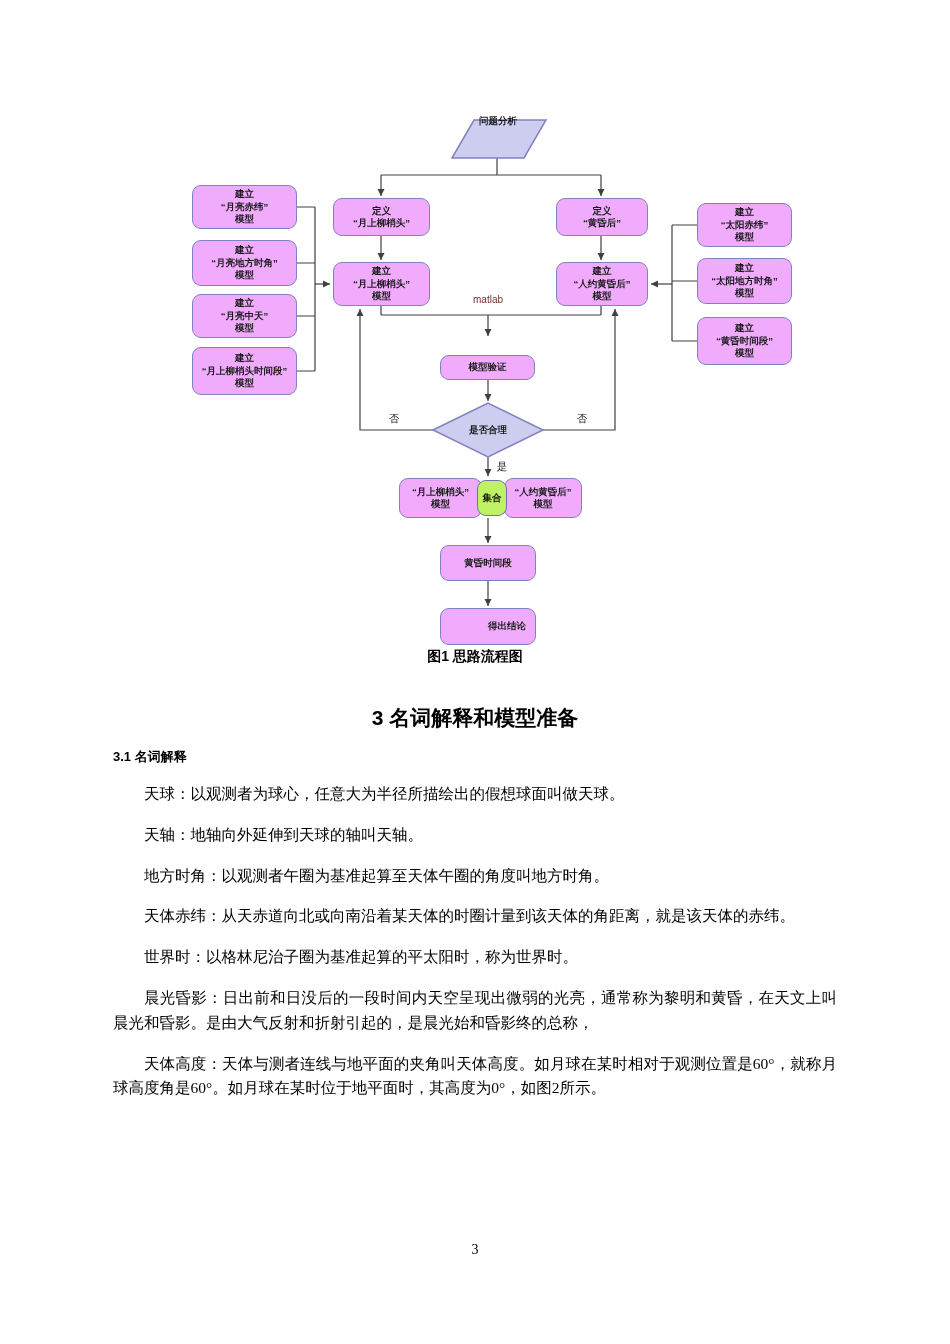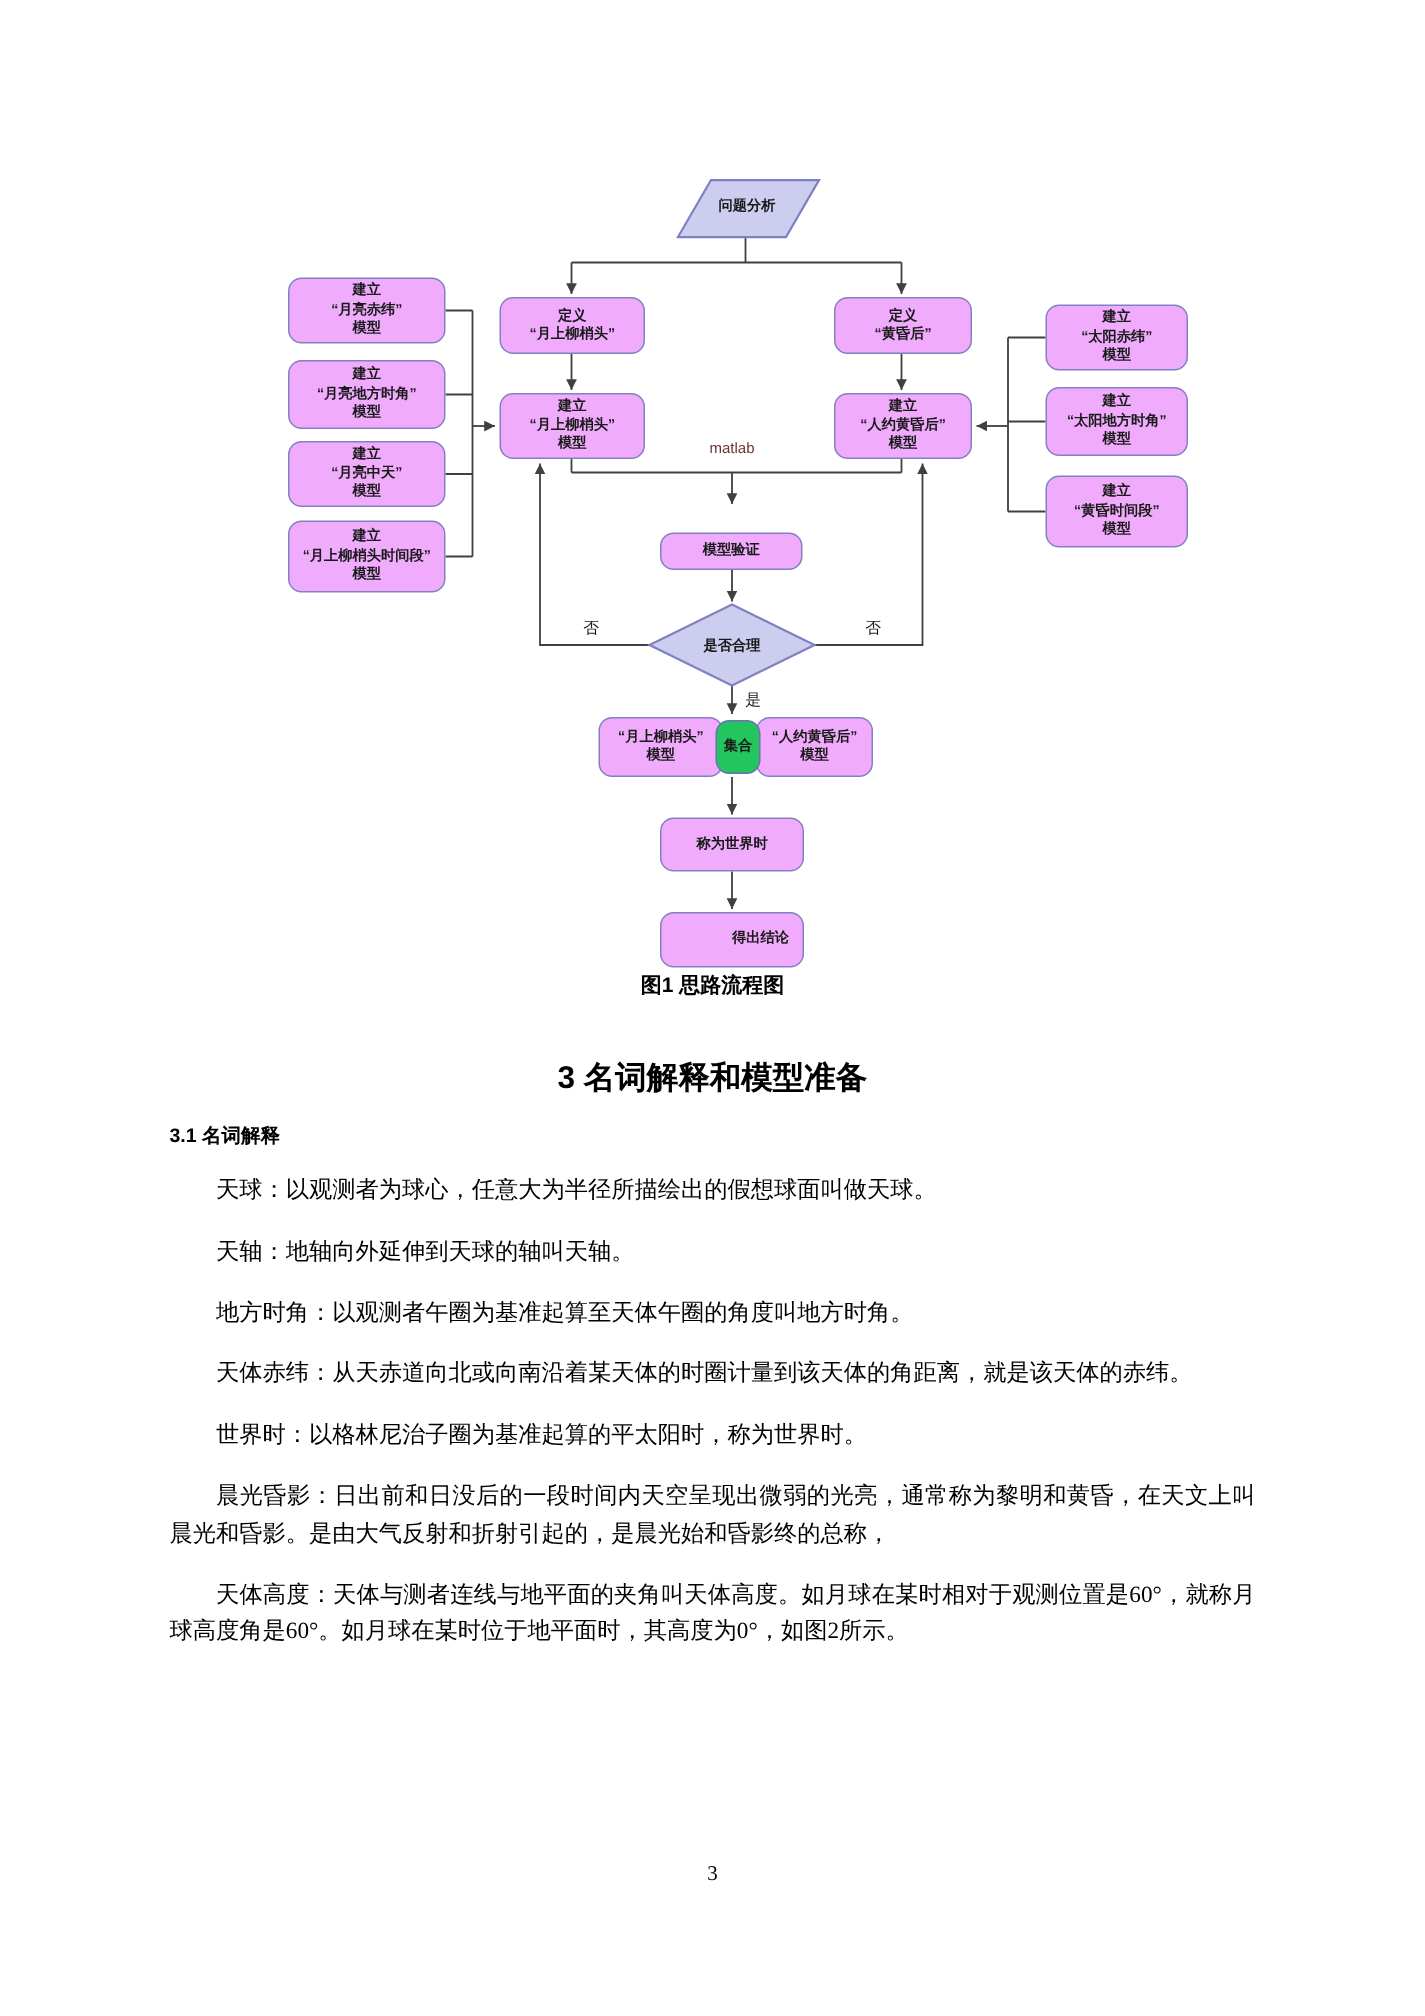--- a/index.html
+++ b/index.html
@@ -5,21 +5,21 @@
   html,body{margin:0;padding:0;background:#ffffff;}
   .page{position:relative;width:950px;height:1344px;background:#ffffff;overflow:hidden;
         font-family:"Liberation Serif", serif;color:#000;}
   
   .fc{position:relative;width:950px;height:690px;}
   .fc svg{position:absolute;left:0;top:0;}
   .node{position:absolute;background:#f0abfc;border:1.5px solid #8181c2;border-radius:9px;
         display:flex;align-items:center;justify-content:center;text-align:center;
         font-family:"Liberation Sans", sans-serif;font-weight:bold;font-size:9.5px;
         line-height:1.3;color:#1a1a1a;white-space:pre-line;box-sizing:border-box;padding:2px;}
-  .node.dark{background:#22c55e;border-color:#6f6fb5;z-index:3;}
+  .node.dark{background:#bef264;border-color:#6f6fb5;z-index:3;}
   .freelabel{position:absolute;font-family:Liberation Sans, sans-serif;font-size:10.5px;
         color:#1a1a1a;white-space:pre-line;text-align:center;}
   .shape-label{position:absolute;display:flex;align-items:center;justify-content:center;
         font-family:"Liberation Sans", sans-serif;font-weight:bold;font-size:9.5px;color:#1a1a1a;}
   .matlab{color:#703030;font-size:10px;}
   .caption{position:absolute;left:0;top:648px;width:950px;text-align:center;
         font-family:"Liberation Sans", sans-serif;font-weight:bold;font-size:14px;}
   
   .h-main{margin:14px 0 12px 0;text-align:center;font-family:"Liberation Sans", sans-serif;
         font-weight:bold;font-size:21px;}
@@ -58,21 +58,21 @@
         <path d="M433,430 L360,430 L360,309" marker-end="url(#arrow)"></path>
         <path d="M543,430 L615,430 L615,309" marker-end="url(#arrow)"></path>
         <path d="M488,457 L488,476" marker-end="url(#arrow)"></path>
         <path d="M488,518 L488,543" marker-end="url(#arrow)"></path>
         <path d="M488,581 L488,606" marker-end="url(#arrow)"></path>
       </g>
       <polygon points="452,158 474,120 546,120 524,158" fill="#cdcdf0" stroke="#8181c2" stroke-width="1.5"></polygon>
       <polygon points="433,430 488,403 543,430 488,457" fill="#cdcdf0" stroke="#8181c2" stroke-width="1.5"></polygon>
     </svg>
 
-    <div class="shape-label" style="left:452px;top:122px;width:92px;height:31px;">问题分析</div>
+    <div class="shape-label" style="left:452px;top:106px;width:92px;height:31px;">问题分析</div>
 
     <div class="node" style="left:192px;top:185px;width:105px;height:44px;">建立
 “月亮赤纬”
 模型</div>
     <div class="node" style="left:192px;top:240px;width:105px;height:46px;">建立
 “月亮地方时角”
 模型</div>
     <div class="node" style="left:192px;top:294px;width:105px;height:44px;">建立
 “月亮中天”
 模型</div>
@@ -111,21 +111,21 @@
     <div class="freelabel" style="left:384px;top:412px;width:20px;">否</div>
     <div class="freelabel" style="left:572px;top:412px;width:20px;">否</div>
     <div class="freelabel" style="left:492px;top:460px;width:20px;">是</div>
 
     <div class="node" style="left:399px;top:478px;width:83px;height:40px;">“月上柳梢头”
 模型</div>
     <div class="node" style="left:504px;top:478px;width:78px;height:40px;">“人约黄昏后”
 模型</div>
     <div class="node dark" style="left:477px;top:480px;width:30px;height:36px;">集合</div>
 
-    <div class="node" style="left:440px;top:545px;width:96px;height:36px;">称为世界时</div>
+    <div class="node" style="left:440px;top:545px;width:96px;height:36px;">黄昏时间段</div>
     <div class="node" style="left:440px;top:608px;width:96px;height:37px;padding-left:40px;">得出结论</div>
 
     <div class="caption">图1 思路流程图</div>
   </div>
 
   <h1 class="h-main">3 名词解释和模型准备</h1>
   <h2 class="h-sub">3.1 名词解释</h2>
 
   <p class="para">天球：以观测者为球心，任意大为半径所描绘出的假想球面叫做天球。</p>
   <p class="para">天轴：地轴向外延伸到天球的轴叫天轴。</p>

